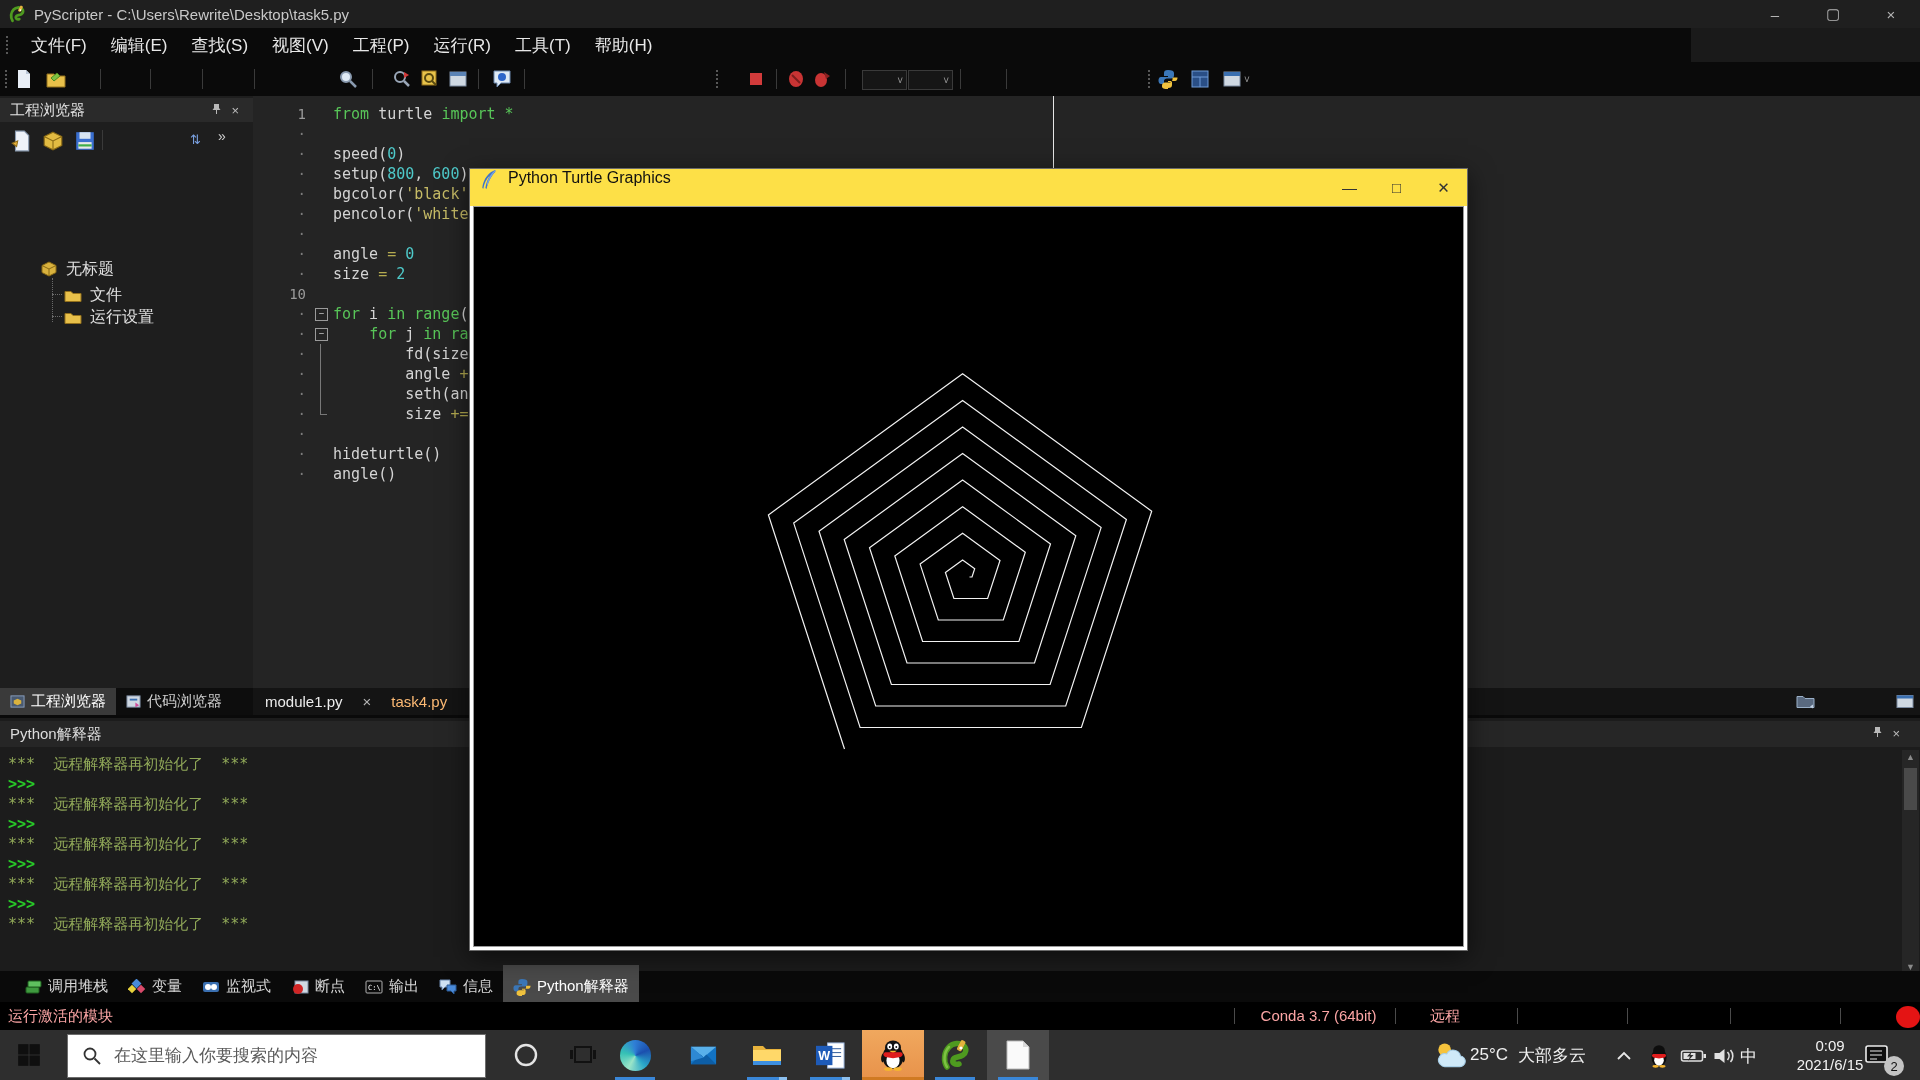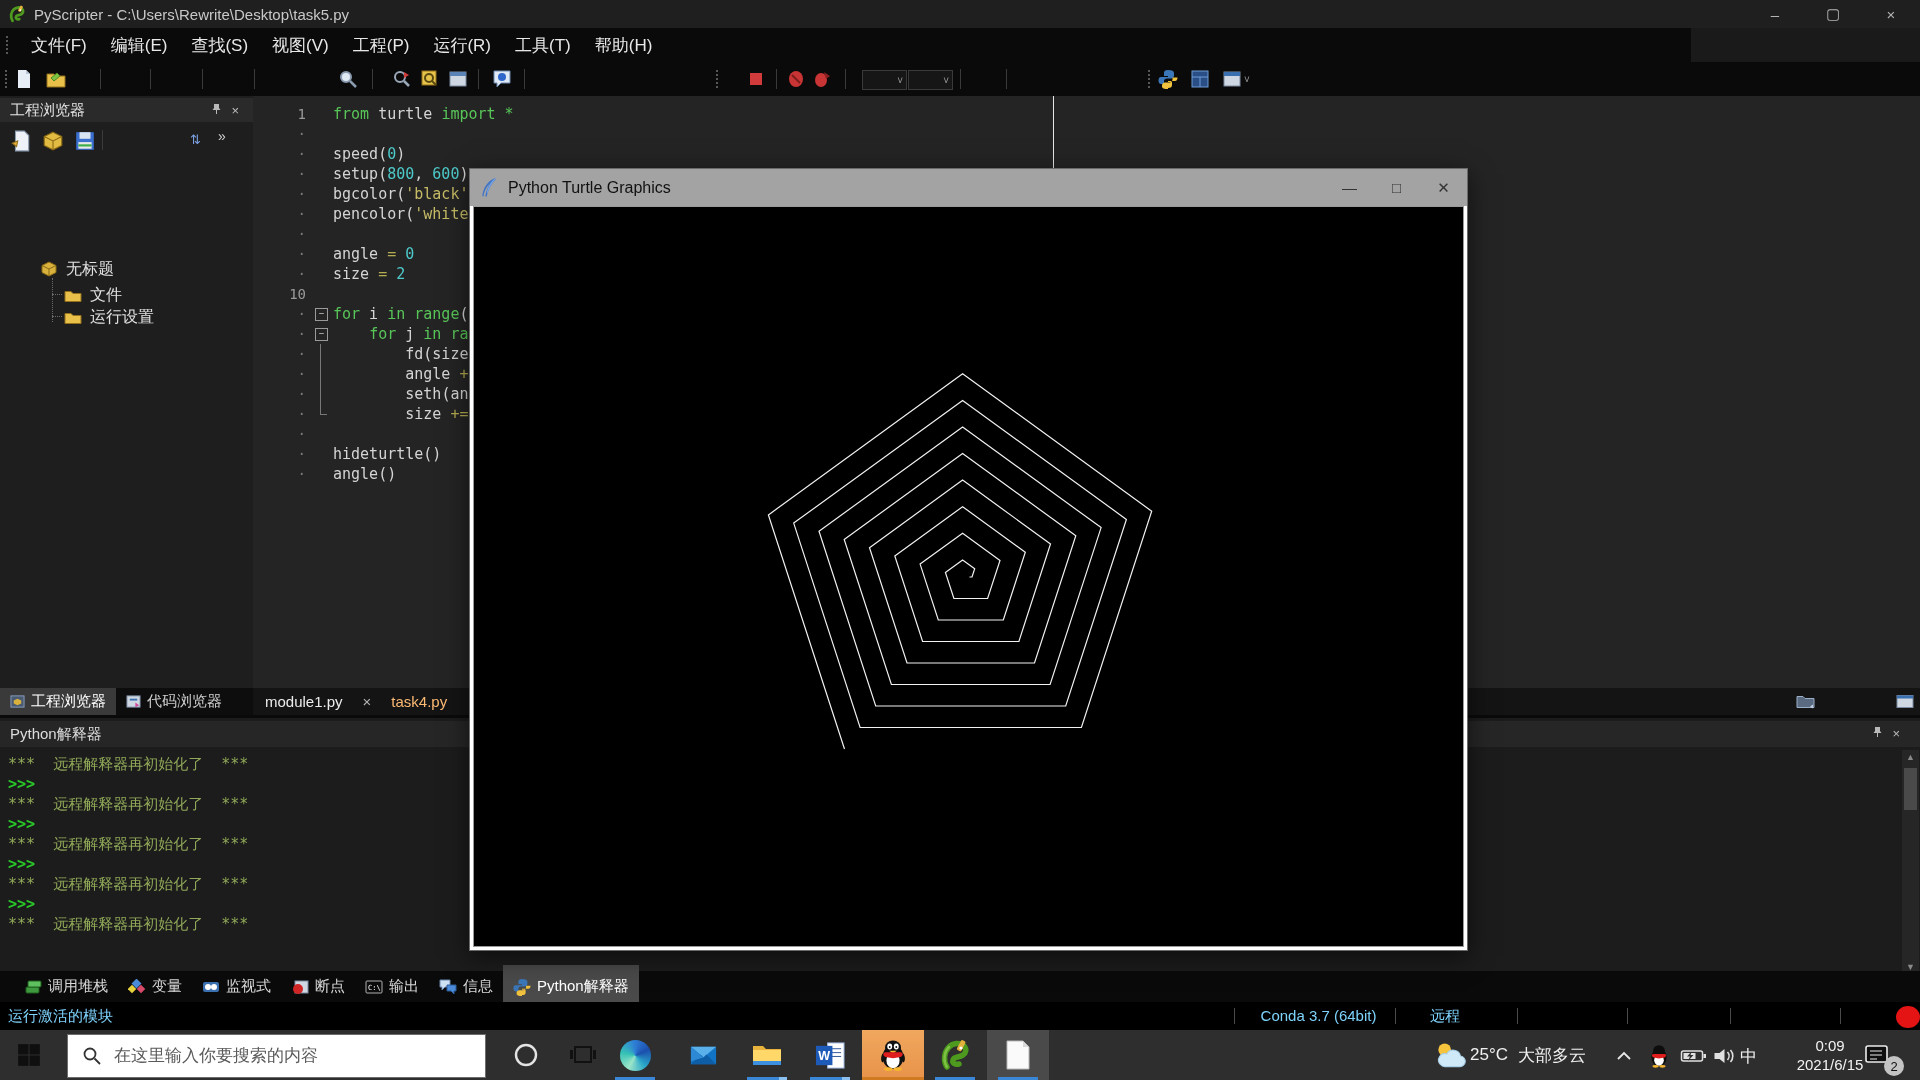--- a/index.html
+++ b/index.html
@@ -76,21 +76,21 @@
   .vscroll{left:1902px;top:32px;width:17px;height:224px;background:#262626;color:#8a8a8a;font-size:9px;}
   .vscroll .thumb{position:absolute;left:2px;top:18px;width:13px;height:42px;background:#4a4a4a;}
   .vscroll .a{position:absolute;left:0;width:17px;text-align:center;}
   
   .booltabs{left:0;top:971px;width:1920px;height:31px;background:#0a0a0a;display:flex;align-items:center;
             font-size:15px;color:#d8d8d8;}
   .btab{display:flex;align-items:center;padding:0 10px;height:31px;}
   .btab svg{margin-right:6px;}
   .btab.active{background:#4a4a4a;color:#fff;height:35px;margin-top:-4px;padding-top:4px;}
   
-  .statusbar{left:0;top:1002px;width:1920px;height:28px;background:#000;color:#7dd3fc;font-size:15px;}
+  .statusbar{left:0;top:1002px;width:1920px;height:28px;background:#000;color:#fca5a5;font-size:15px;}
   .ssep{position:absolute;top:6px;width:1px;height:16px;background:#4a4a4a;}
   .stxt{position:absolute;top:5px;}
   .reddot{position:absolute;left:1896px;top:4px;width:24px;height:22px;border-radius:50%;background:#e41414;}
   
   .taskbar{left:0;top:1030px;width:1920px;height:50px;background:#2e2e2e;}
   .startbtn{position:absolute;left:10px;top:10px;width:38px;height:30px;display:flex;align-items:center;justify-content:center;}
   .searchbox{position:absolute;left:67px;top:4px;width:417px;height:42px;background:#fff;border:1px solid #6d6d6d;
              display:flex;align-items:center;}
   .searchbox input{border:none;outline:none;flex:1;font-size:17px;color:#4d7c0f;
                    font-family:"Liberation Sans",sans-serif;background:transparent;}
@@ -99,21 +99,21 @@
   .underline{position:absolute;top:47px;height:3px;background:#3a87d8;}
   .underline.lite{background:#8cc0ef;}
   .underline.orange{background:#d07a22;}
   .tray{position:absolute;top:0;height:50px;color:#f0f0f0;}
   .clock{position:absolute;left:1782px;top:6px;width:96px;text-align:center;font-size:15px;line-height:19px;color:#f2f2f2;}
   .badge{position:absolute;left:1884px;top:1056px;width:20px;height:20px;border-radius:50%;background:#c4c4c4;
          color:#111;font-size:13px;display:flex;align-items:center;justify-content:center;z-index:6;}
   
   .turtlewin{left:469px;top:168px;width:999px;height:783px;background:#fff;z-index:40;
              box-shadow:0 6px 24px rgba(0,0,0,.55);border:1px solid #6a6a6a;box-sizing:border-box;}
-  .ttitle{position:absolute;left:0;top:0;width:100%;height:37px;background:#a3a3a3;display:flex;align-items:center;}
+  .ttitle{position:absolute;left:0;top:0;width:100%;height:37px;background:#fde047;display:flex;}
   .ttitle .t{font-size:16px;color:#111;margin-left:10px;}
   .ttitle svg{margin-left:10px;}
   .tbtns{position:absolute;right:0;top:0;height:37px;display:flex;}
   .tbtn{width:47px;height:37px;display:flex;align-items:center;justify-content:center;color:#333;font-size:15px;}
   .tcanvas{position:absolute;left:3px;top:37px;right:3px;bottom:3px;background:#000;border:1px solid #9a9a9a;box-sizing:border-box;}
 </style>
 </head>
 <body>
 
 <div id="screen">

